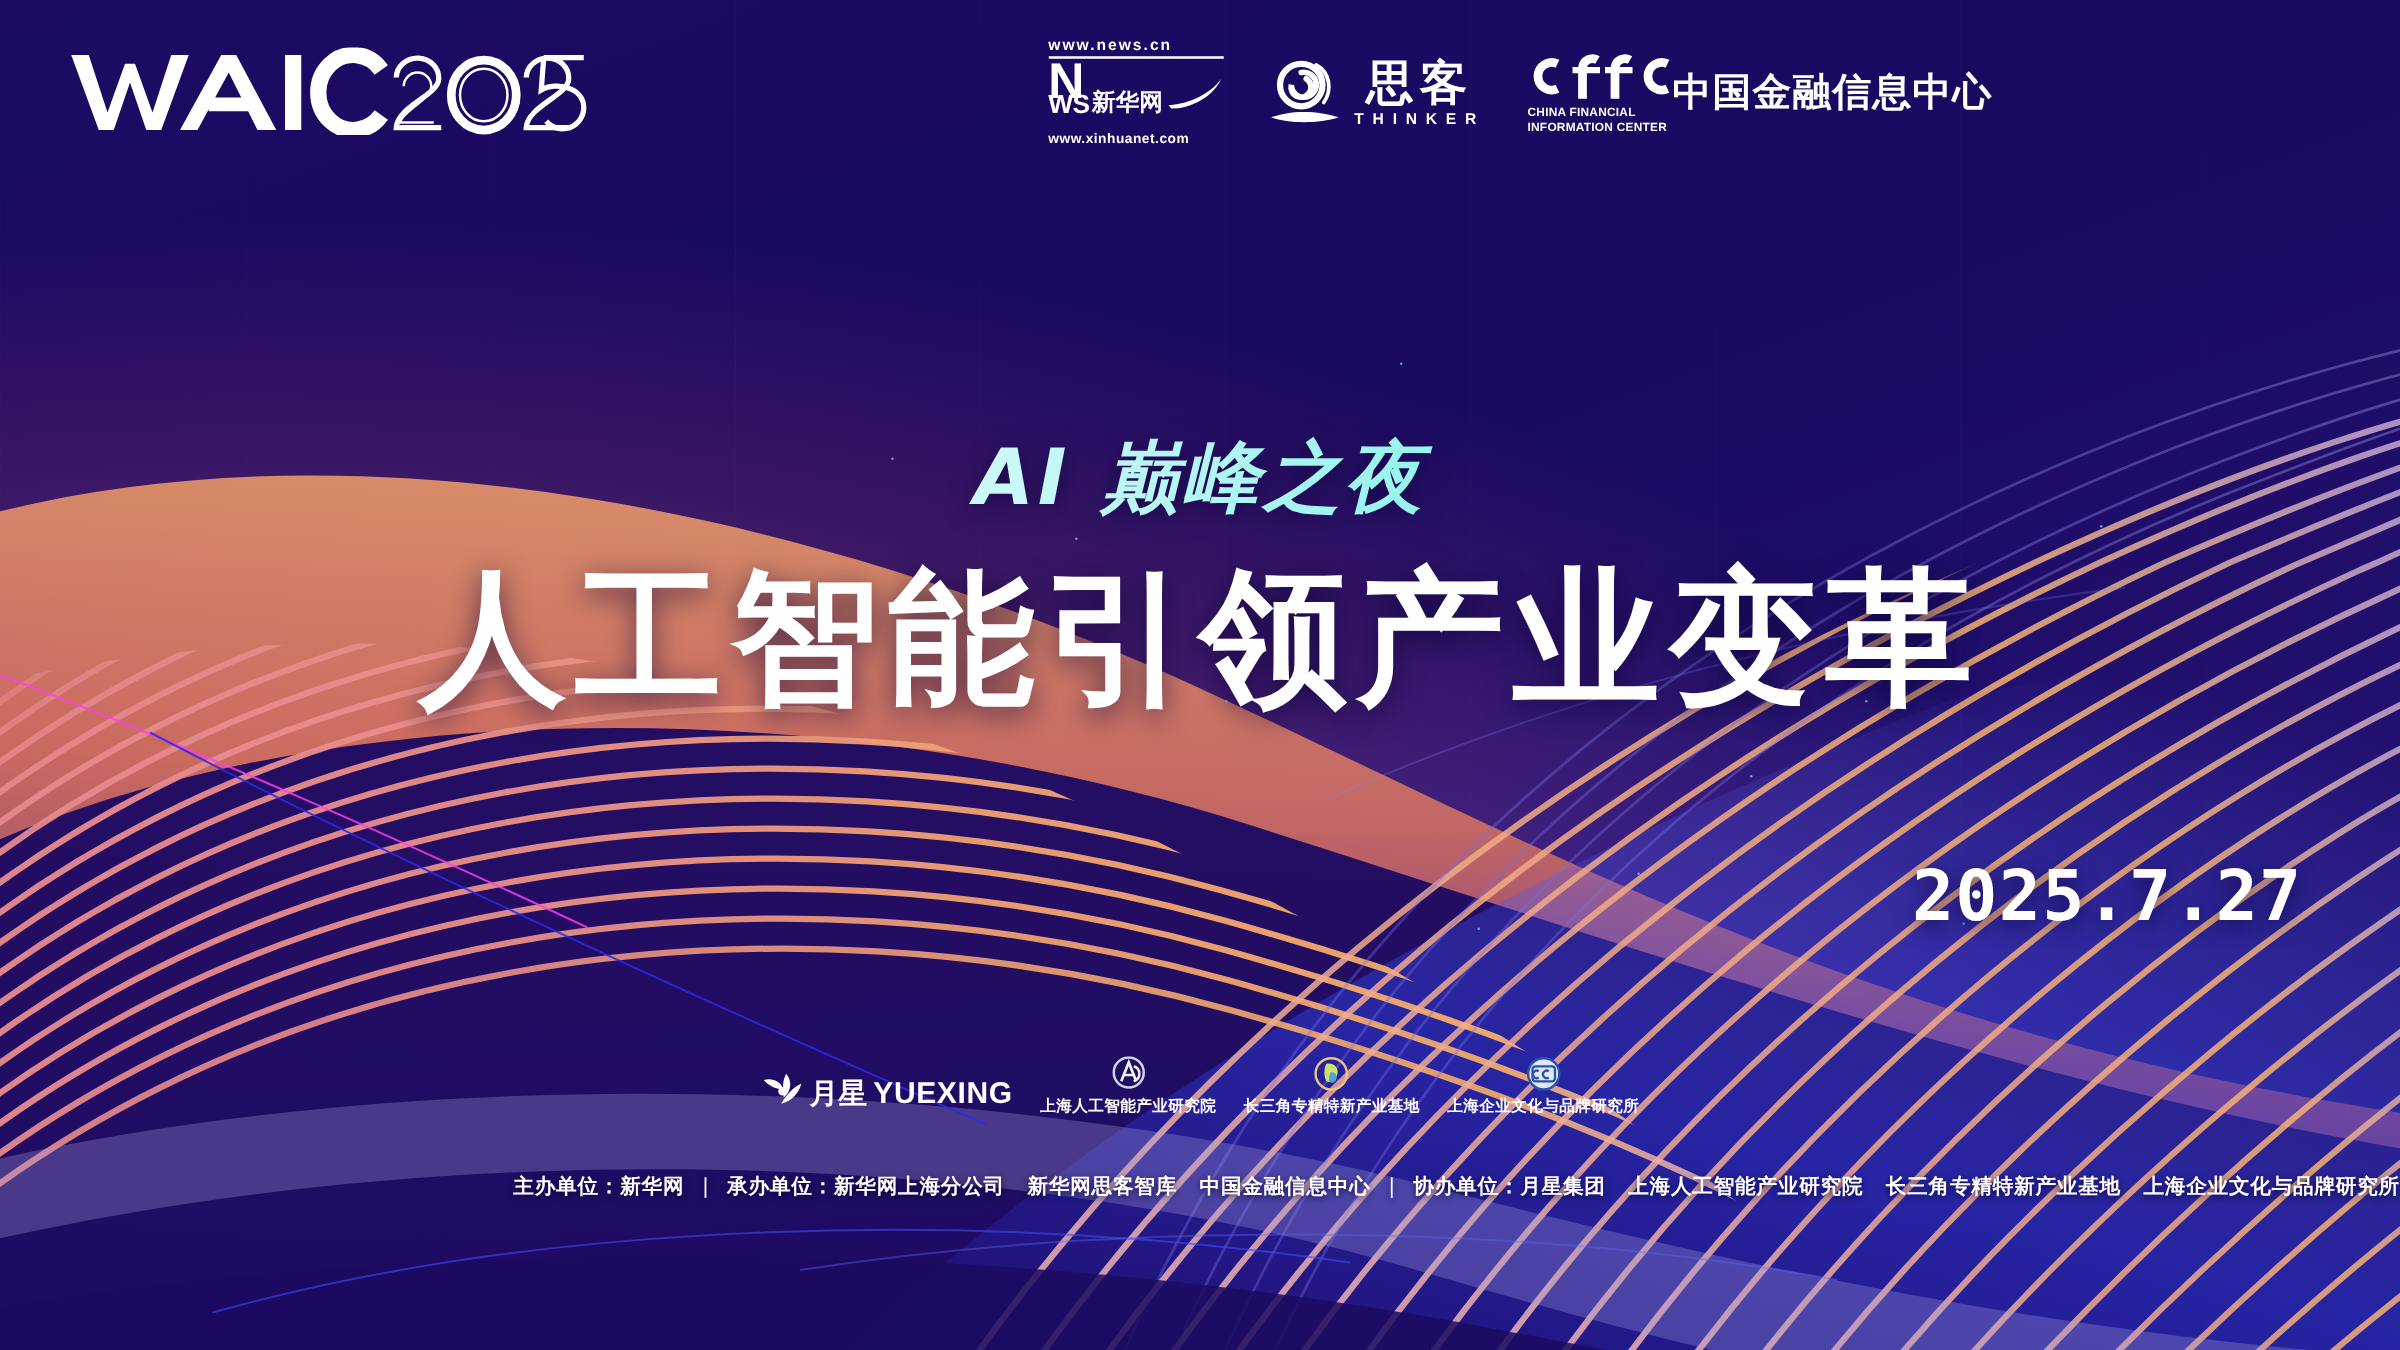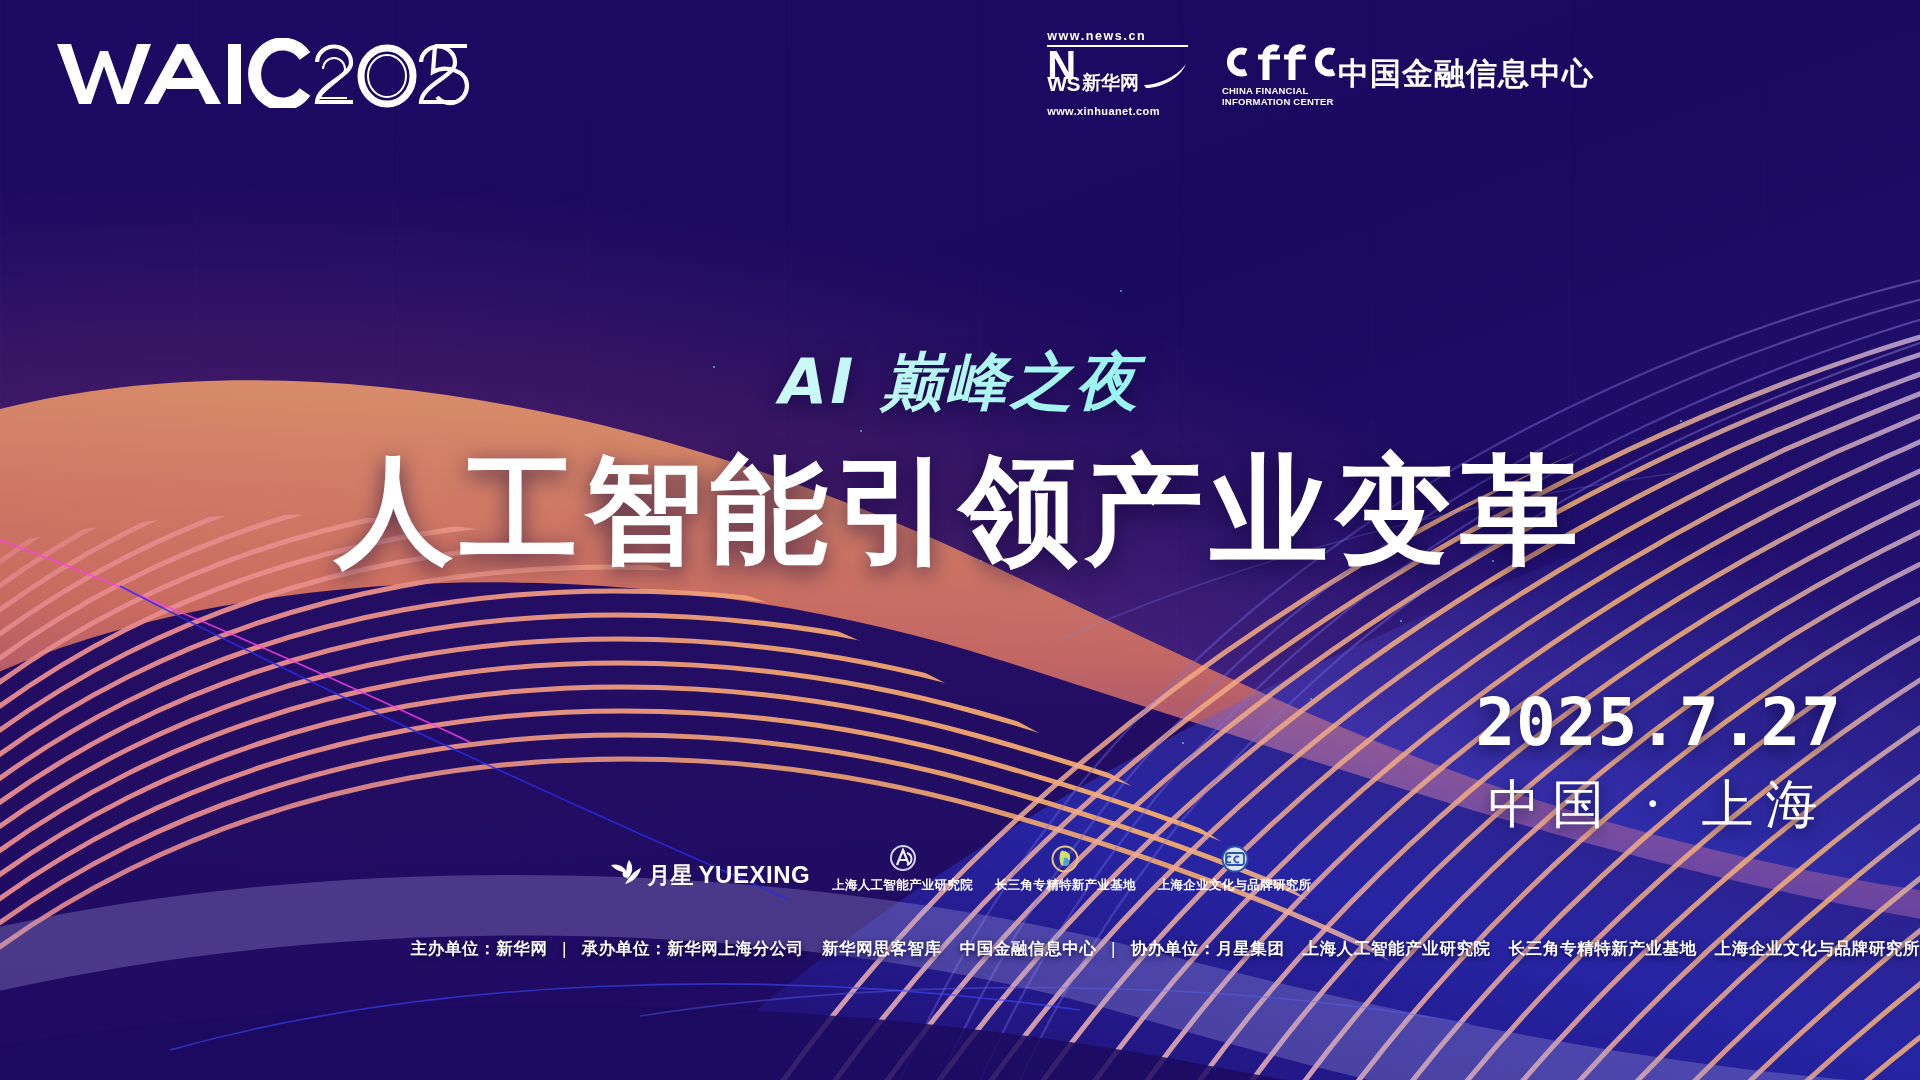--- a/index.html
+++ b/index.html
@@ -67,21 +67,21 @@
               background:linear-gradient(100deg,#ffffff 0%,#f2fcff 28%,#8ff3ec 62%,#63ecf0 100%);
               -webkit-background-clip:text; background-clip:text; color:transparent;
               filter:drop-shadow(0 4px 10px rgba(8,0,50,.55)); }
   .title { position:absolute; left:0; width:1920px; top:432px; font-size:118px; font-weight:800;
            letter-spacing:7px; color:#ffffff;
            font-family:"DejaVu Sans","Liberation Sans",sans-serif;
            text-shadow:0 6px 22px rgba(10,0,55,.65); }
 
   
   .datebox { position:absolute; right:78px; top:690px; z-index:30; text-align:center; color:#fff; }
-  .dateline { font-size:66px; font-weight:900; letter-spacing:1px; line-height:1;
+  .dateline { font-size:56px; font-weight:900; letter-spacing:1px; line-height:1;
               font-family:"DejaVu Sans Mono","Liberation Mono",monospace;
               text-shadow:0 5px 16px rgba(10,0,50,.6); }
   .cityline { font-size:52px; letter-spacing:12px; margin-top:22px; line-height:1;
               font-family:"DejaVu Serif","Liberation Serif",serif;
               text-shadow:0 4px 14px rgba(10,0,50,.6); }
 
   
   .sponsors { position:absolute; left:0; width:1920px; top:845px; z-index:30;
               display:flex; justify-content:center; align-items:flex-end; gap:22px; }
   .sp { display:flex; flex-direction:column; align-items:center; color:#fff; }
@@ -285,20 +285,34 @@
           <span class="xh-cn">新华网</span>
           <span class="xh-swoosh">
             <svg width="46" height="26" viewBox="0 0 46 26">
                 <path d="M2 23 C14 23 34 16 44 2 C38 16 20 26 4 26 Z" fill="#fff"></path>
               </svg>
           </span>
         </div>
         <div class="xh-url-bot">www.xinhuanet.com</div>
       </div>
 
+      <div class="thinker">
+        <span class="thinker-mark">
+          <svg width="62" height="56" viewBox="0 0 62 56">
+            <circle cx="28" cy="22" r="17" fill="none" stroke="#fff" stroke-width="5"></circle>
+            <path d="M28 12 A10 10 0 1 1 20 22 A8 8 0 1 0 32 17" fill="none" stroke="#fff" stroke-width="4.5" stroke-linecap="round"></path>
+            <path d="M40 6 C51 12 53 26 46 36" fill="none" stroke="#fff" stroke-width="3" stroke-linecap="round"></path>
+            <path d="M4 48 C18 42 42 42 58 48 C42 53 18 53 4 48 Z" fill="#fff"></path>
+          </svg>
+        </span>
+        <span class="thinker-txt">
+          <span class="thinker-cn">思客</span>
+          <span class="thinker-en">THINKER</span>
+        </span>
+      </div>
 
       <div class="cfic">
         <div class="cfic-mark">
           <span>
             <svg width="116" height="40" viewBox="0 0 116 40">
               <path d="M24 11 A11 11 0 1 0 24 31" fill="none" stroke="#fff" stroke-width="7"></path>
               <path d="M44 39 L44 14 A8 8 0 0 1 56 8" fill="none" stroke="#fff" stroke-width="7"></path>
               <path d="M36 16 L58 16" stroke="#fff" stroke-width="5"></path>
               <path d="M70 39 L70 14 A8 8 0 0 1 82 8" fill="none" stroke="#fff" stroke-width="7"></path>
               <path d="M62 16 L84 16" stroke="#fff" stroke-width="5"></path>
@@ -314,21 +328,20 @@
     </div>
   </div>
 
   <div class="headblock">
     <div class="subtitle">AI 巅峰之夜</div>
     <div class="title">人工智能引领产业变革</div>
   </div>
 
   <div class="datebox">
     <div class="dateline">2025.7.27</div>
-    <div class="cityline">中国 · 上海</div>
   </div>
 
   <div class="sponsors">
 
     <div class="yx">
       <span>
         <svg width="34" height="30" viewBox="0 0 34 30">
           <path d="M2 7 C10 5 16 9 18 15 C12 14 6 12 2 7 Z" fill="#fff"></path>
           <path d="M20 2 C25 8 24 16 18 21 C17 14 17 7 20 2 Z" fill="#fff"></path>
           <path d="M32 10 C30 18 24 24 16 26 C20 19 25 13 32 10 Z" fill="#fff"></path>

